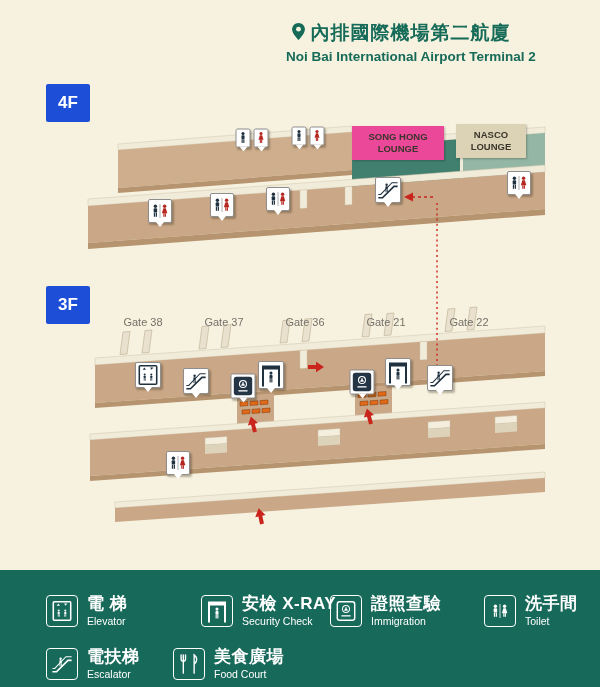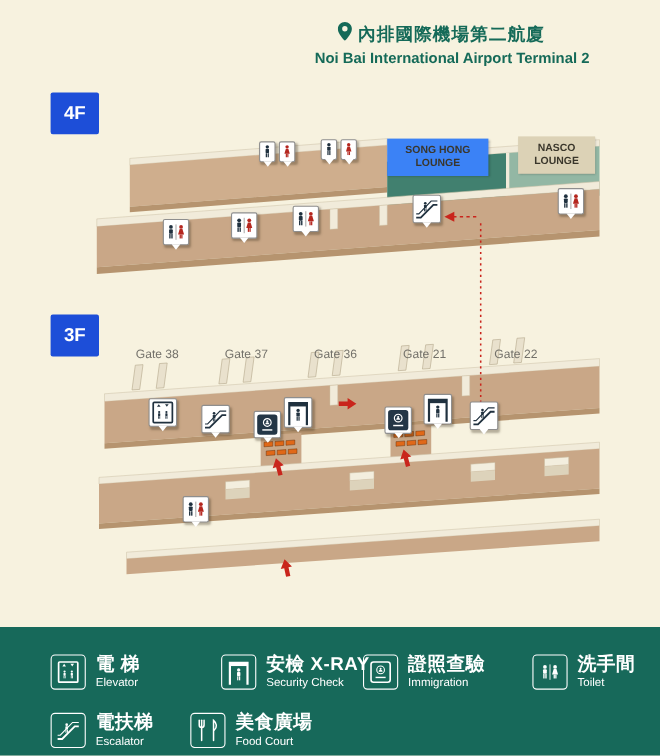--- a/index.html
+++ b/index.html
@@ -3,33 +3,33 @@
 <meta charset="utf-8">
 <style>
   html,body{margin:0;padding:0;}
   body{font-family:"Liberation Sans","DejaVu Sans",sans-serif;background:#fff;}
   .stage{position:relative;width:600px;height:687px;background:#f7f2df;overflow:hidden;}
   #map-svg{position:absolute;left:0;top:0;z-index:1;}
 
   
   .hdr{position:absolute;left:221px;top:20px;width:360px;display:flex;flex-direction:column;align-items:center;z-index:4;}
   .hdr-row{display:flex;align-items:center;gap:6px;}
-  .hdr-zh{font-size:16px;font-weight:bold;color:#156a58;letter-spacing:1px;}
+  .hdr-zh{font-size:19px;font-weight:bold;color:#156a58;letter-spacing:1px;}
   .hdr-en{font-size:13.5px;font-weight:bold;color:#156a58;margin-top:3px;padding-left:20px;}
 
   .floor-badge{position:absolute;width:44px;height:38px;background:#1d4ed8;color:#fff;
     font-weight:bold;font-size:17px;display:flex;align-items:center;justify-content:center;
     border-radius:2px;z-index:4;}
   .b4f{left:46px;top:84px;} .b3f{left:46px;top:286px;}
 
   .lounge-label{position:absolute;display:flex;align-items:center;justify-content:center;
     text-align:center;font-weight:bold;font-size:9.5px;color:#3a362b;line-height:1.3;
     padding:2px;box-shadow:1px 1px 2px rgba(0,0,0,.25);z-index:4;}
-  .song{left:352px;top:126px;width:88px;height:30px;background:#3b82f6;}
-  .nasco{left:456px;top:124px;width:66px;height:30px;background:#dcd2b6;margin-left:15px;}
+  .song{left:352px;top:126px;width:88px;height:30px;background:#ec4899;}
+  .nasco{left:456px;top:124px;width:66px;height:30px;background:#dcd2b6;}
 
   .gate-label{position:absolute;width:56px;text-align:center;font-size:11px;color:#73716a;z-index:4;}
 
   
   .marker{position:absolute;transform:translate(-50%,-50%);display:flex;align-items:center;justify-content:center;
     background:#fff;border:1px solid #8e8e8e;border-radius:2px;padding:1px;
     box-shadow:1.5px 2px 2px rgba(60,50,30,.35);z-index:5;}
   .marker::after{content:"";position:absolute;left:50%;bottom:-5px;margin-left:-4px;width:0;height:0;
     border-left:4px solid transparent;border-right:4px solid transparent;border-top:5px solid #fff;}
   .marker svg{display:block;}

